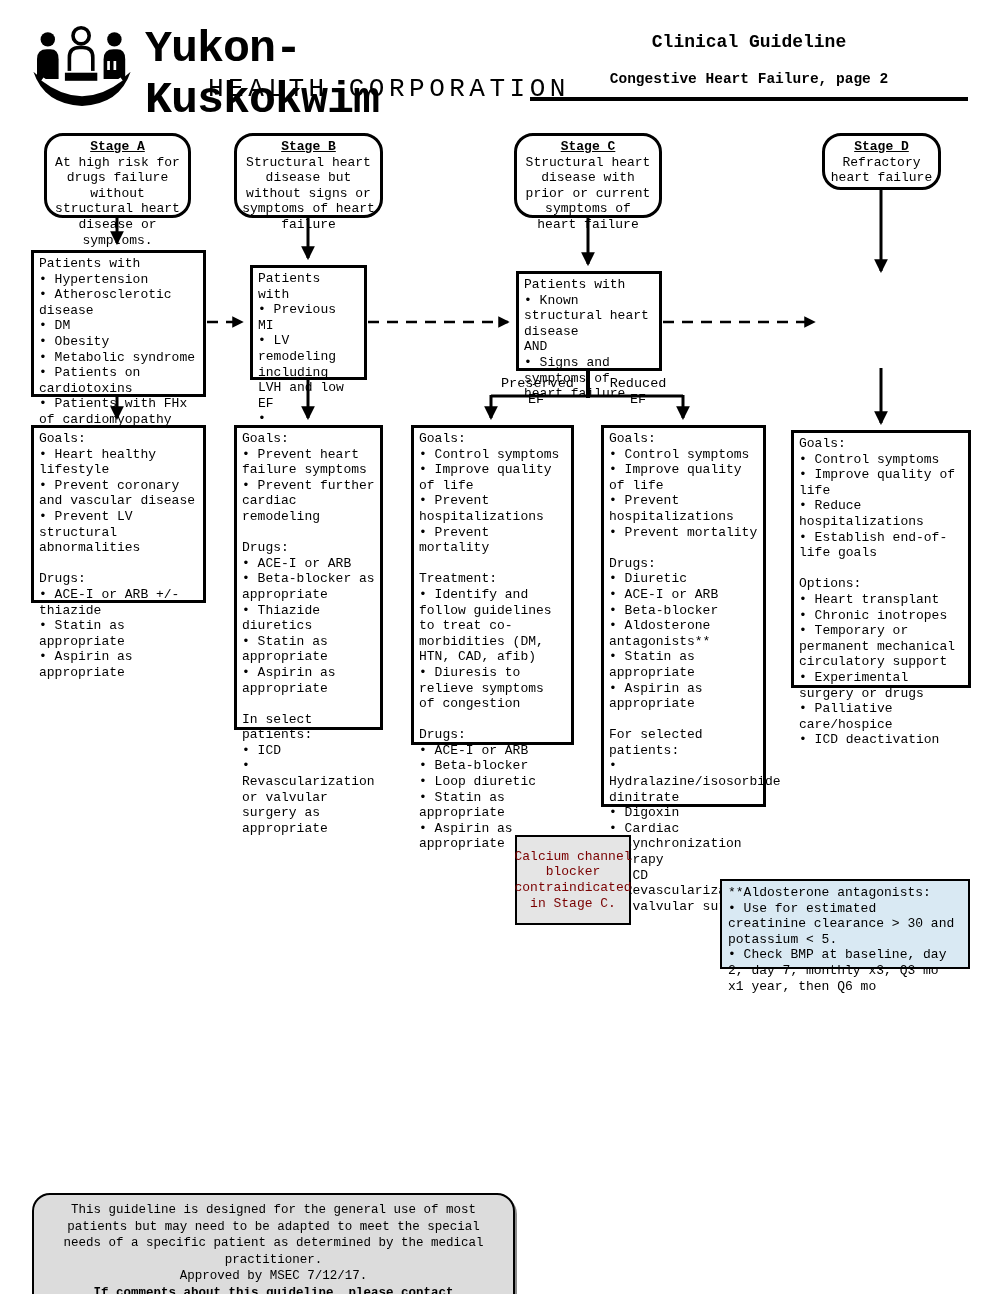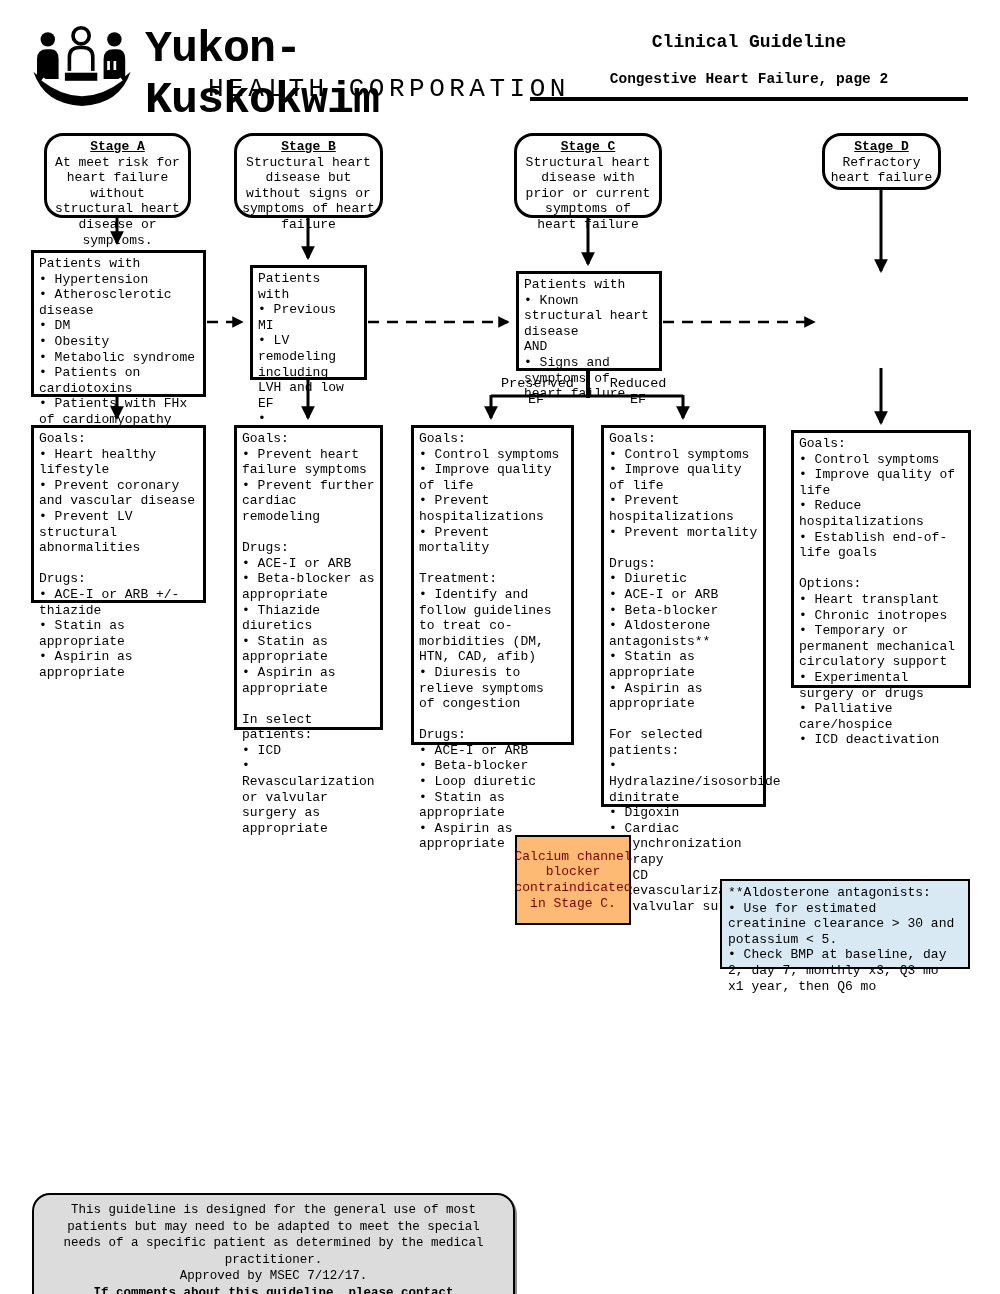--- a/index.html
+++ b/index.html
@@ -25,21 +25,21 @@
   .stage-d{left:822px;top:133px;width:119px;height:57px;}
   .pat-a{left:31px;top:250px;width:175px;height:147px;}
   .pat-b{left:250px;top:265px;width:117px;height:115px;}
   .pat-c{left:516px;top:271px;width:146px;height:100px;}
   .pat-d{left:822px;top:278px;width:119px;height:87px;}
   .goals-a{left:31px;top:425px;width:175px;height:178px;}
   .goals-b{left:234px;top:425px;width:149px;height:305px;}
   .goals-cp{left:411px;top:425px;width:163px;height:320px;}
   .goals-cr{left:601px;top:425px;width:165px;height:382px;}
   .goals-d{left:791px;top:430px;width:180px;height:258px;}
-  .warn{left:515px;top:835px;width:116px;height:90px;border-width:2px;background:#fdba74;color:#7a0000;
+  .warn{left:515px;top:835px;width:116px;height:90px;border-width:2px;background:#e5e5e5;color:#7a0000;
         display:flex;align-items:center;justify-content:center;text-align:center;}
   .note{left:720px;top:879px;width:250px;height:90px;border-width:2px;background:#d9e9f3;padding:4px 6px;}
   
   .branch-label{position:absolute;width:70px;text-align:center;font-size:13.5px;line-height:1.15;white-space:pre-line;background:transparent;}
   .lbl-preserved{left:501px;top:376px;}
   .lbl-reduced{left:603px;top:376px;}
   
   .arrows{position:absolute;left:0;top:0;pointer-events:none;}
   
   .footer{position:absolute;left:32px;top:1193px;width:483px;box-sizing:border-box;border:2.5px solid #000;
@@ -92,21 +92,21 @@
     <line x1="491" y1="395" x2="491" y2="418" stroke="#000" stroke-width="3" marker-end="url(#ah)"></line>
     <line x1="683" y1="395" x2="683" y2="418" stroke="#000" stroke-width="3" marker-end="url(#ah)"></line>
 
     <line x1="207" y1="322" x2="242" y2="322" stroke="#000" stroke-width="2.5" stroke-dasharray="11 8" marker-end="url(#ah)"></line>
     <line x1="368" y1="322" x2="508" y2="322" stroke="#000" stroke-width="2.5" stroke-dasharray="11 8" marker-end="url(#ah)"></line>
     <line x1="663" y1="322" x2="814" y2="322" stroke="#000" stroke-width="2.5" stroke-dasharray="11 8" marker-end="url(#ah)"></line>
   </svg>
 
   <div class="box stage stage-a">
     <span class="ttl">Stage A</span>
-    <span>At meet risk for heart failure without structural heart disease or symptoms.</span>
+    <span>At high risk for drugs failure without structural heart disease or symptoms.</span>
   </div>
   <div class="box stage stage-b">
     <span class="ttl">Stage B</span>
     <span>Structural heart disease but without signs or symptoms of heart failure</span>
   </div>
   <div class="box stage stage-d">
     <span class="ttl">Stage D</span>
     <span>Refractory heart failure</span>
   </div>
   <div class="box stage stage-c">

